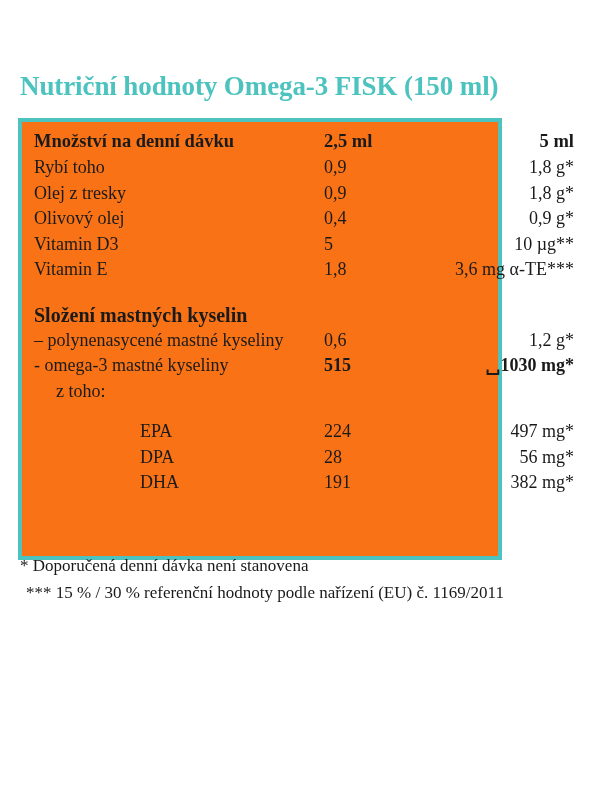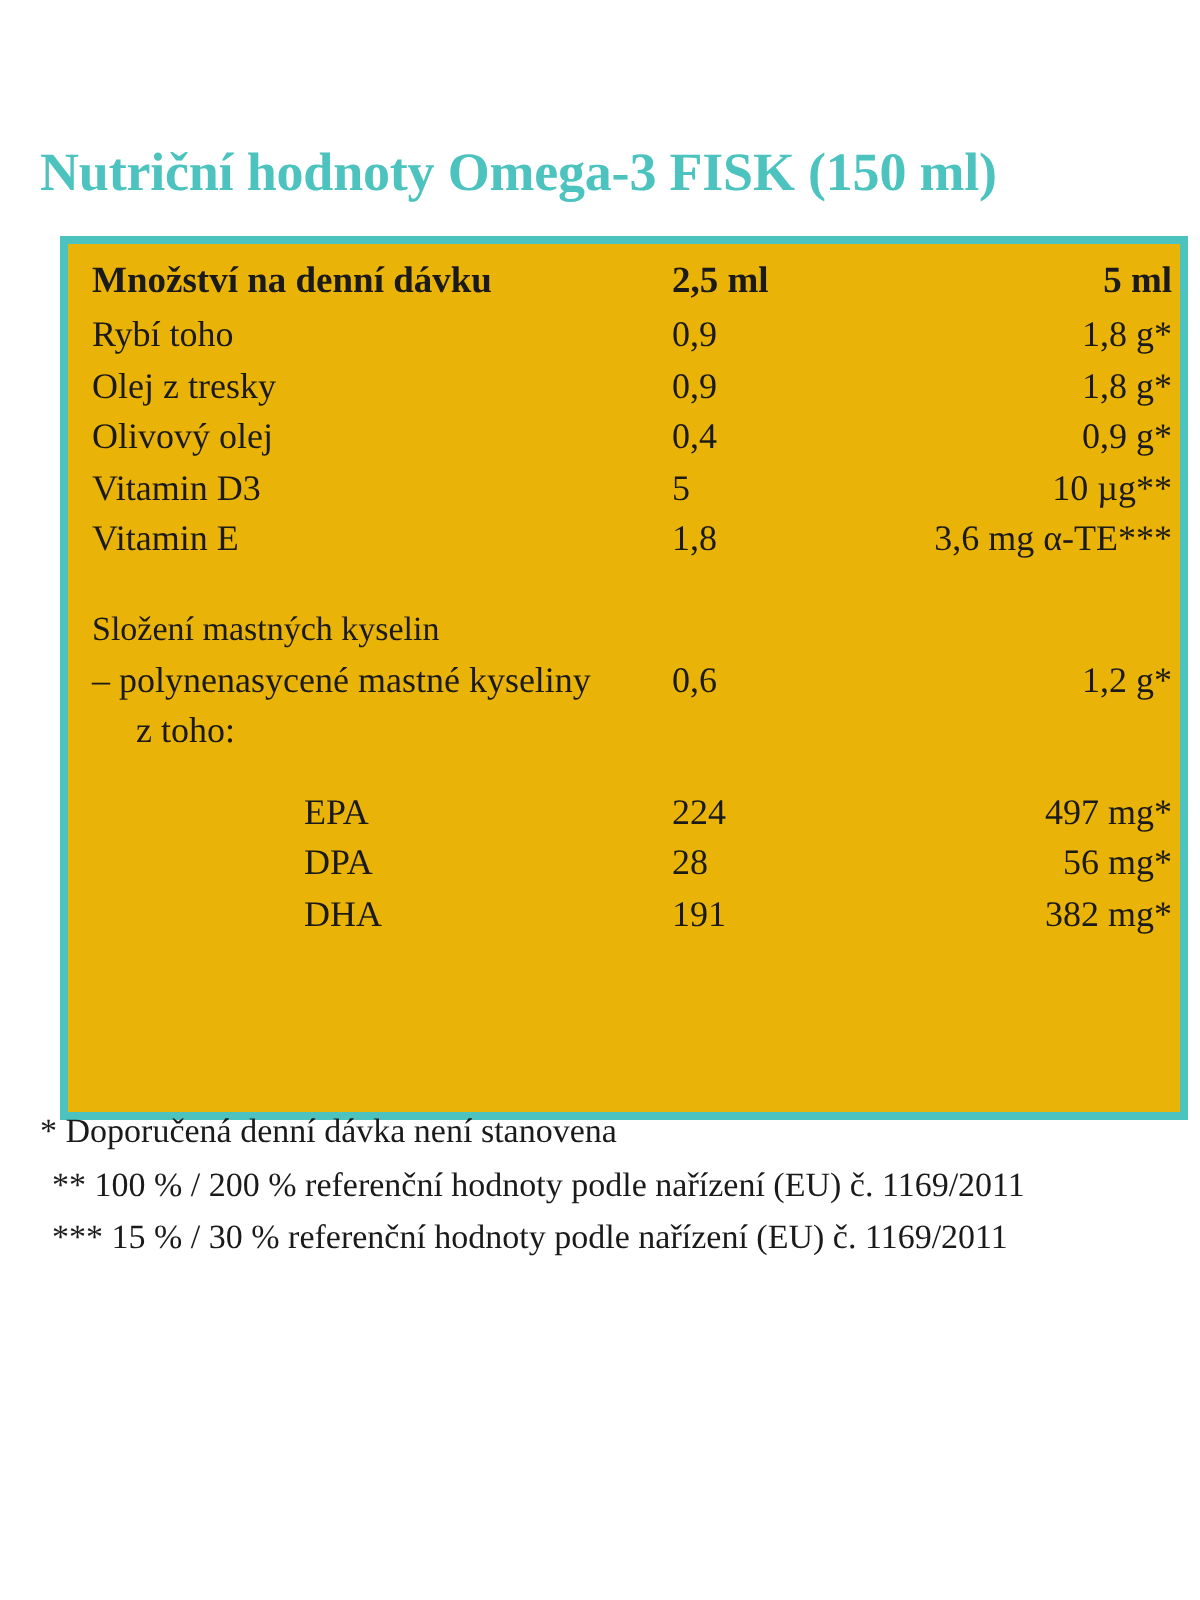--- a/index.html
+++ b/index.html
@@ -33,26 +33,25 @@
     letter-spacing: -0.1px;
     white-space: nowrap;
     line-height: 1.1;
   }
 
   
   .panel {
     position: absolute;
     left: 18px;
     top: 118px;
-    width: 564px;
+    width: 484px;
     height: 442px;
     box-sizing: border-box;
     border: 4px solid #4cc3be;
-    background: #eab308;
-    margin-left: 12px;
+    background: #f97316;
   }
 
   .nutrition-table {
     width: 100%;
     border-collapse: collapse;
     table-layout: fixed;
     margin-top: 6px;
   }
 
   .nutrition-table td {
@@ -66,21 +65,21 @@
   
   .col-label  { width: 290px; padding-left: 12px !important; text-align: left; }
   .col-mid    { width: 108px; text-align: left; }
   .col-right  { width: 142px; text-align: right; padding-right: 12px !important; }
 
   tr.head td { font-weight: bold; font-size: 18.5px; line-height: 27px; }
 
   tr.spacer td { height: 19px; line-height: 19px; font-size: 1px; }
   tr.spacer-sm td { height: 15px; line-height: 15px; font-size: 1px; }
 
-  tr.section td { font-weight: normal; font-size: 17px; line-height: 26px; }
+  tr.section td { font-weight: bold; font-size: 20px; line-height: 26px; }
 
   td.bold-val { font-weight: bold; }
 
   .indent-sub { padding-left: 34px !important; }
   .indent-deep { padding-left: 118px !important; }
 
   
   .footnotes {
     position: absolute;
     left: 20px;
@@ -148,20 +147,25 @@
           <td class="col-label">Složení mastných kyselin</td>
           <td class="col-mid"></td>
           <td class="col-right"></td>
         </tr>
 
         <tr>
           <td class="col-label">– polynenasycené mastné kyseliny</td>
           <td class="col-mid">0,6</td>
           <td class="col-right">1,2 g*</td>
         </tr>
+        <tr>
+          <td class="col-label">- omega-3 mastné kyseliny</td>
+          <td class="col-mid bold-val">515</td>
+          <td class="col-right bold-val">␣1030 mg*</td>
+        </tr>
 
         <tr>
           <td class="col-label indent-sub">z toho:</td>
           <td class="col-mid"></td>
           <td class="col-right"></td>
         </tr>
 
         <tr class="spacer-sm">
           <td></td>
             <td></td>
@@ -183,17 +187,16 @@
           <td class="col-mid">191</td>
           <td class="col-right">382 mg*</td>
         </tr>
 
       </tbody>
     </table>
   </div>
 
   <div class="footnotes">
     <p>* Doporučená denní dávka není stanovena</p>
-    <p class="fn-indent"> ** 100 % / 200 % referenční hodnoty podle nařízení (EU) č. 1169/2011</p>
     <p class="fn-indent"> *** 15 % / 30 % referenční hodnoty podle nařízení (EU) č. 1169/2011</p>
   </div>
 
 </div>
 
 </body></html>

